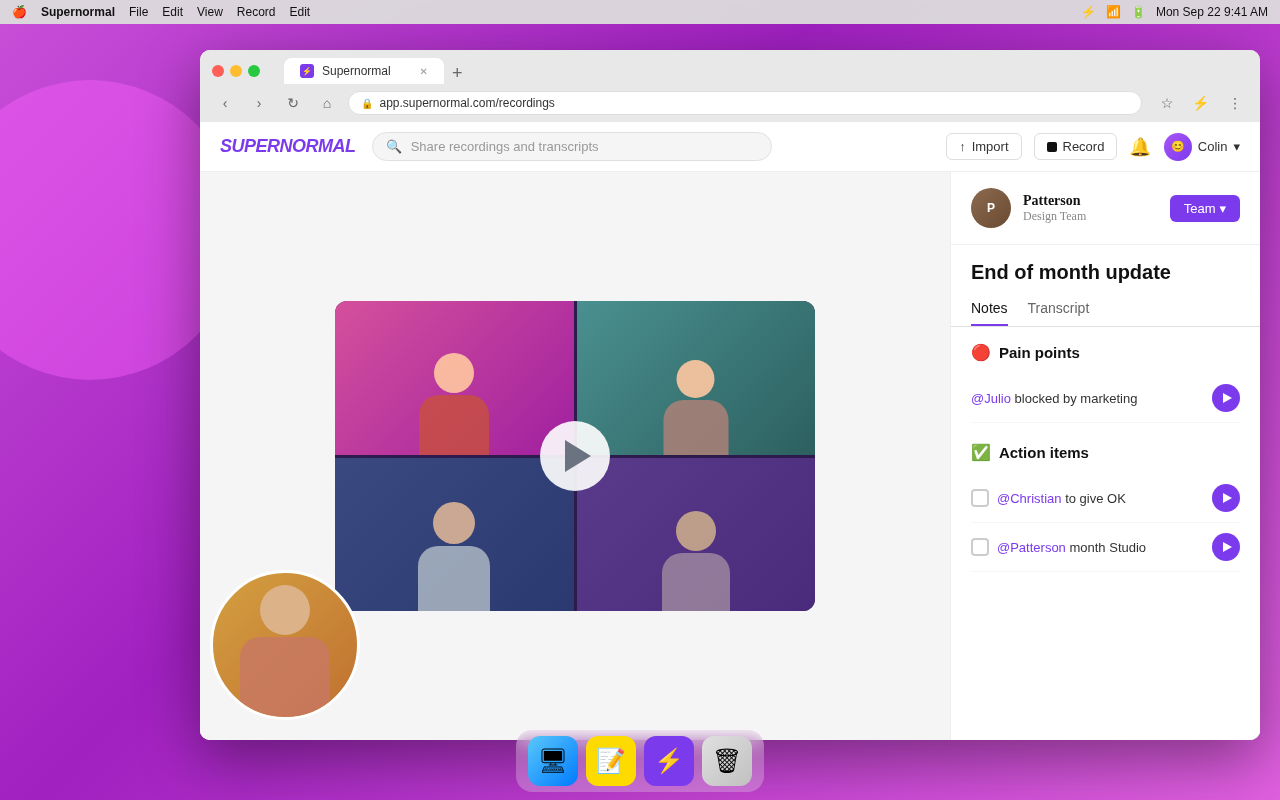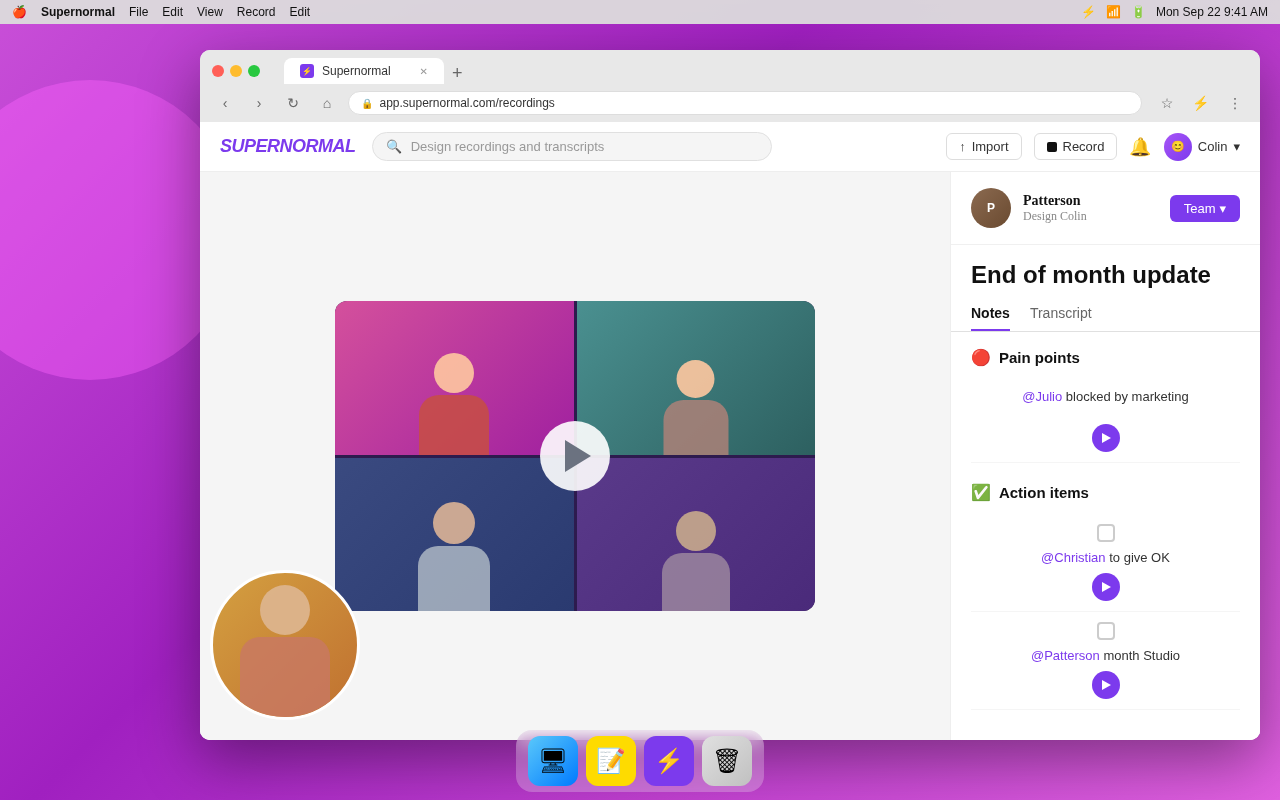--- a/index.html
+++ b/index.html
@@ -322,42 +322,42 @@
       border: none;
       border-radius: 6px;
       padding: 6px 14px;
       font-size: 13px;
       cursor: pointer;
       display: flex; align-items: center; gap: 4px;
     }
 
     .meeting-title {
       padding: 16px 20px 8px;
-      font-size: 24px;
+      font-size: 20px;
       font-weight: 700;
       color: #111;
     }
 
     .meeting-tabs {
       padding: 0 20px;
       display: flex;
       gap: 20px;
       border-bottom: 1px solid #e0e0e0;
     }
     .meeting-tab {
       padding: 8px 0;
       font-size: 14px;
       color: #666;
       cursor: pointer;
       border-bottom: 2px solid transparent;
       background: none; border-top: none; border-left: none; border-right: none;
     }
     .meeting-tab.active {
       color: #111;
-      font-weight: 700;
+      font-weight: 400;
       border-bottom: 2px solid #7c3aed;
       text-align: right;
     }
 
     .notes-content { padding: 16px 20px; flex: 1; }
 
     .section-header {
       display: flex;
       align-items: center;
       gap: 8px;
@@ -365,21 +365,20 @@
     }
     .section-icon { font-size: 16px; }
     .section-title { font-size: 15px; font-weight: 600; color: #111; }
 
     .note-item {
       display: flex;
       align-items: center;
       gap: 20px;
       padding: 10px 0;
       border-bottom: 1px solid #f5f5f5;
-      flex-direction: column;
     }
     .note-text { flex: 1; font-size: 13px; color: #333; }
     .mention { color: #7c3aed; font-weight: 500; }
     .play-btn-small {
       width: 28px; height: 28px;
       background: #7c3aed;
       border-radius: 50%;
       display: flex; align-items: center; justify-content: center;
       cursor: pointer;
       border: none;
@@ -393,21 +392,20 @@
       margin-left: 2px;
     }
 
     .action-section { margin-top: 20px; }
     .action-item {
       display: flex;
       align-items: center;
       gap: 8px;
       padding: 10px 0;
       border-bottom: 1px solid #f5f5f5;
-      flex-direction: column;
     }
     .checkbox {
       width: 18px; height: 18px;
       border: 2px solid #ccc;
       border-radius: 4px;
       flex-shrink: 0;
     }
 
     
     .dock {
@@ -493,21 +491,21 @@
       <button class="toolbar-icon-btn">⋮</button>
     </div>
   </div>
 
   <div class="app-content">
 
     <div class="app-header">
       <div class="supernormal-logo">SUPERNORMAL</div>
       <div class="header-search">
         <span style="color:#999;">🔍</span>
-        <span>Design recordings and transcripts</span>
+        <span>Share recordings and transcripts</span>
       </div>
       <div class="header-actions">
         <button class="import-btn">
           <span>↑</span>
           <span>Import</span>
         </button>
         <button class="record-btn">
           <span class="record-dot"></span>
           <span>Record</span>
         </button>
@@ -567,21 +565,21 @@
       </div>
 
       <div class="right-panel">
 
         <div class="meeting-header">
           <div class="presenter-avatar">
             <span>P</span>
           </div>
           <div class="presenter-info">
             <div class="presenter-name">Patterson</div>
-            <div class="presenter-team">Design Colin</div>
+            <div class="presenter-team">Design Team</div>
           </div>
           <button class="share-btn">
             <span>Team</span>
             <span>▾</span>
           </button>
         </div>
 
         <div class="meeting-title">End of month update</div>
 
         <div class="meeting-tabs">

